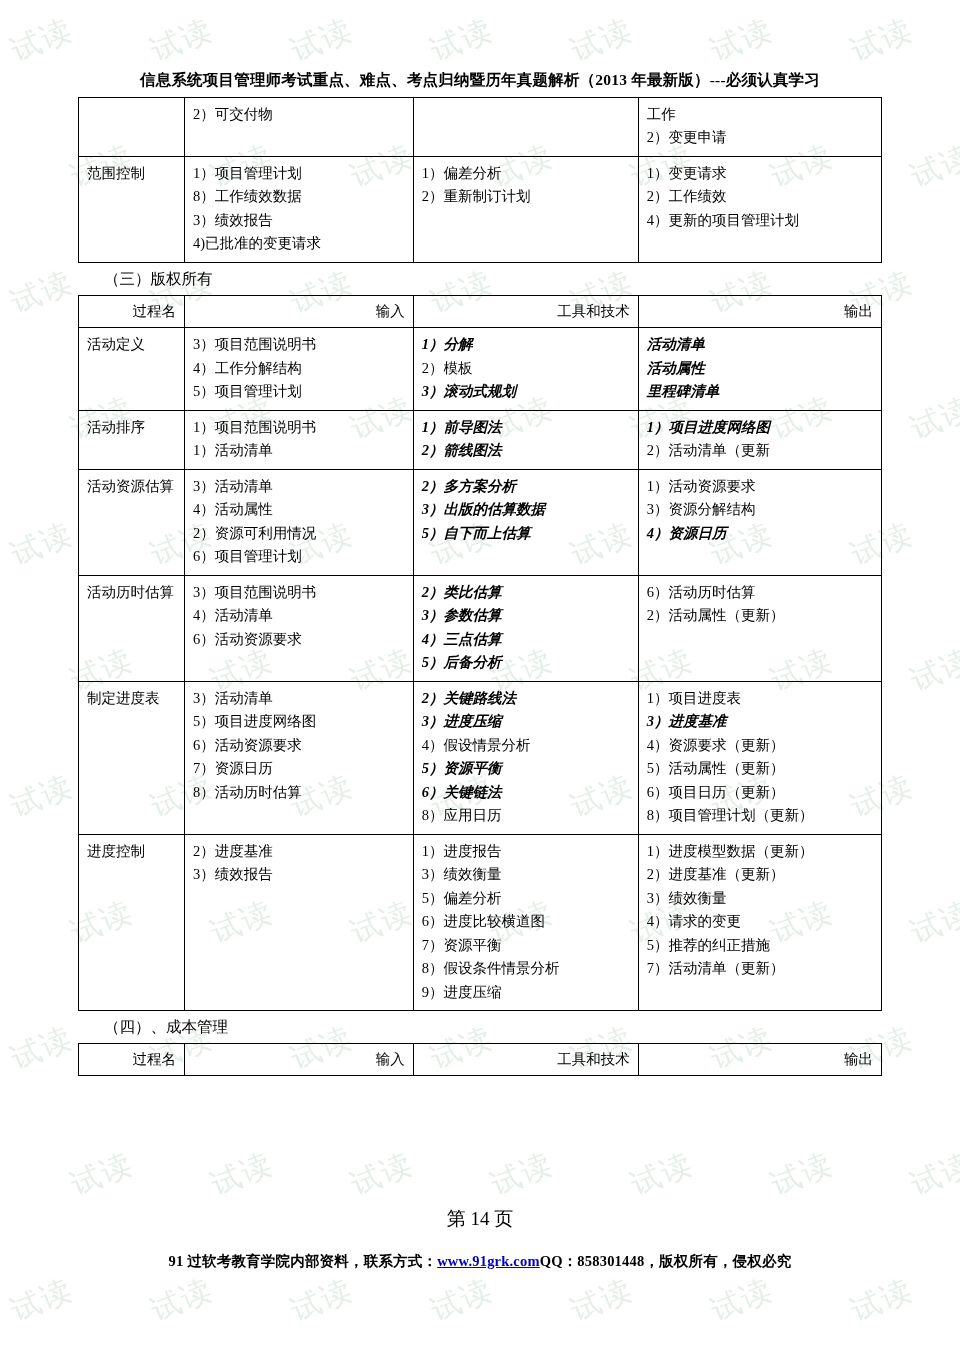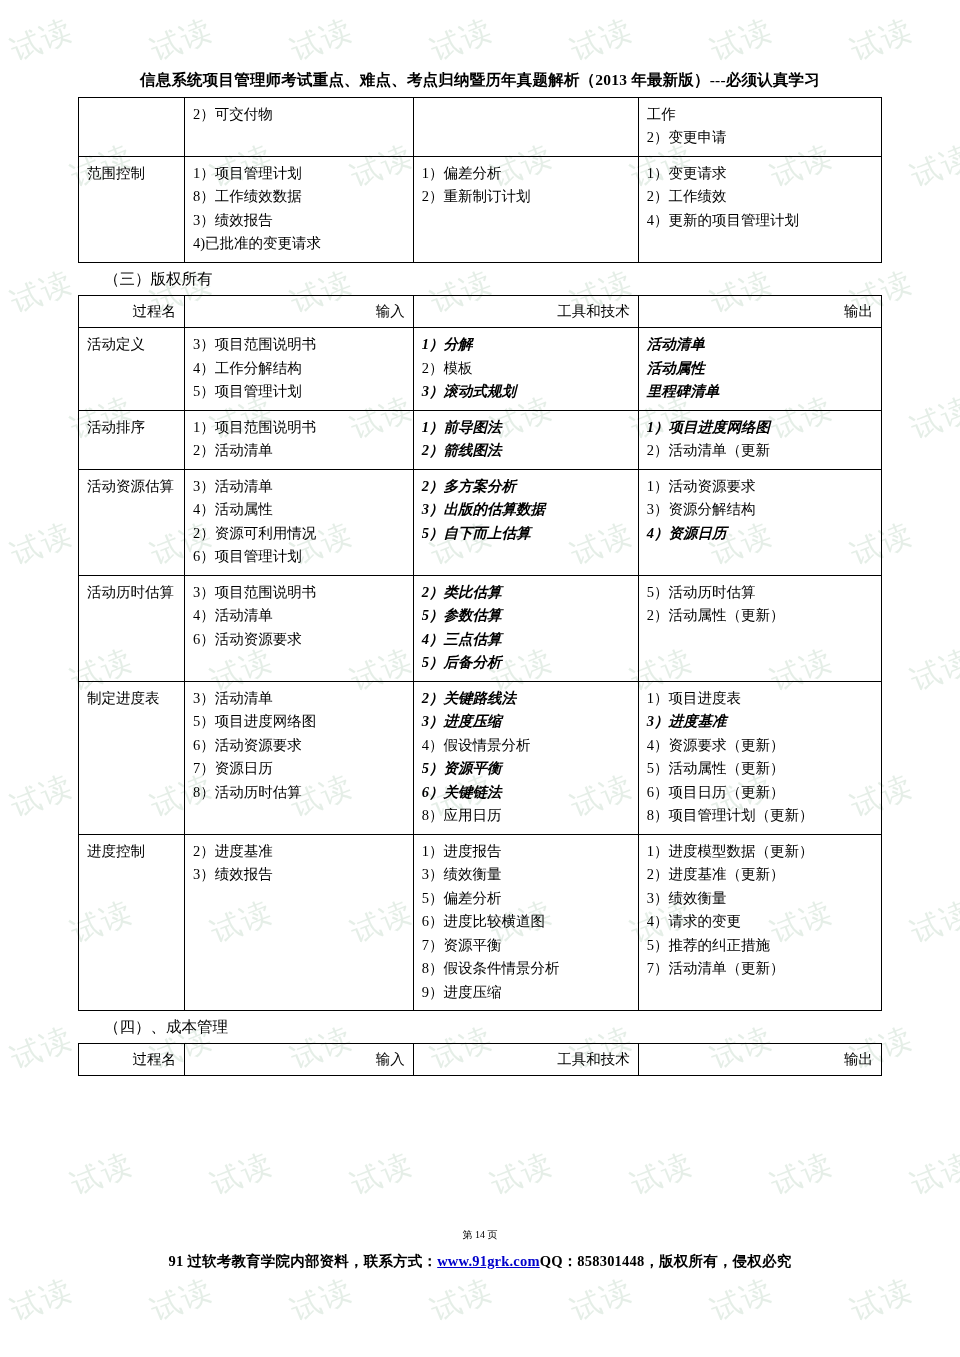--- a/index.html
+++ b/index.html
@@ -79,23 +79,23 @@
   .cell-line { display: block; white-space: nowrap; }
   .footer {
     position: absolute;
     left: 0;
     right: 0;
     bottom: 86px;
     text-align: center;
     z-index: 2;
   }
   .page-num {
-    font-size: 10px;
+    font-size: 19px;
     font-family: "Liberation Serif", serif;
-    margin-bottom: 10px;
+    margin-bottom: 20px;
   }
   .footer-note {
     font-size: 14.5px;
     font-family: "Liberation Serif", serif;
     font-weight: bold;
     letter-spacing: 0.2px;
   }
   .footer-note a {
     color: #0000cc;
     text-decoration: underline;
@@ -264,21 +264,21 @@
             <td>
               <span class="cell-line b">活动清单</span>
               <span class="cell-line b">活动属性</span>
               <span class="cell-line b">里程碑清单</span>
             </td>
           </tr>
           <tr>
             <td>活动排序</td>
             <td>
               <span class="cell-line">1）项目范围说明书</span>
-              <span class="cell-line">2）活动清单</span>
+              <span class="cell-line">1）活动清单</span>
             </td>
             <td>
               <span class="cell-line b">1）前导图法</span>
               <span class="cell-line b">2）箭线图法</span>
             </td>
             <td>
               <span class="cell-line b">1）项目进度网络图</span>
               <span class="cell-line">2）活动清单（更新</span>
             </td>
           </tr>
@@ -303,26 +303,26 @@
           </tr>
           <tr>
             <td>活动历时估算</td>
             <td>
               <span class="cell-line">3）项目范围说明书</span>
               <span class="cell-line">4）活动清单</span>
               <span class="cell-line">6）活动资源要求</span>
             </td>
             <td>
               <span class="cell-line b">2）类比估算</span>
-              <span class="cell-line b">5）参数估算</span>
+              <span class="cell-line b">3）参数估算</span>
               <span class="cell-line b">4）三点估算</span>
               <span class="cell-line b">5）后备分析</span>
             </td>
             <td>
-              <span class="cell-line">5）活动历时估算</span>
+              <span class="cell-line">6）活动历时估算</span>
               <span class="cell-line">2）活动属性（更新）</span>
             </td>
           </tr>
           <tr>
             <td>制定进度表</td>
             <td>
               <span class="cell-line">3）活动清单</span>
               <span class="cell-line">5）项目进度网络图</span>
               <span class="cell-line">6）活动资源要求</span>
               <span class="cell-line">7）资源日历</span>

